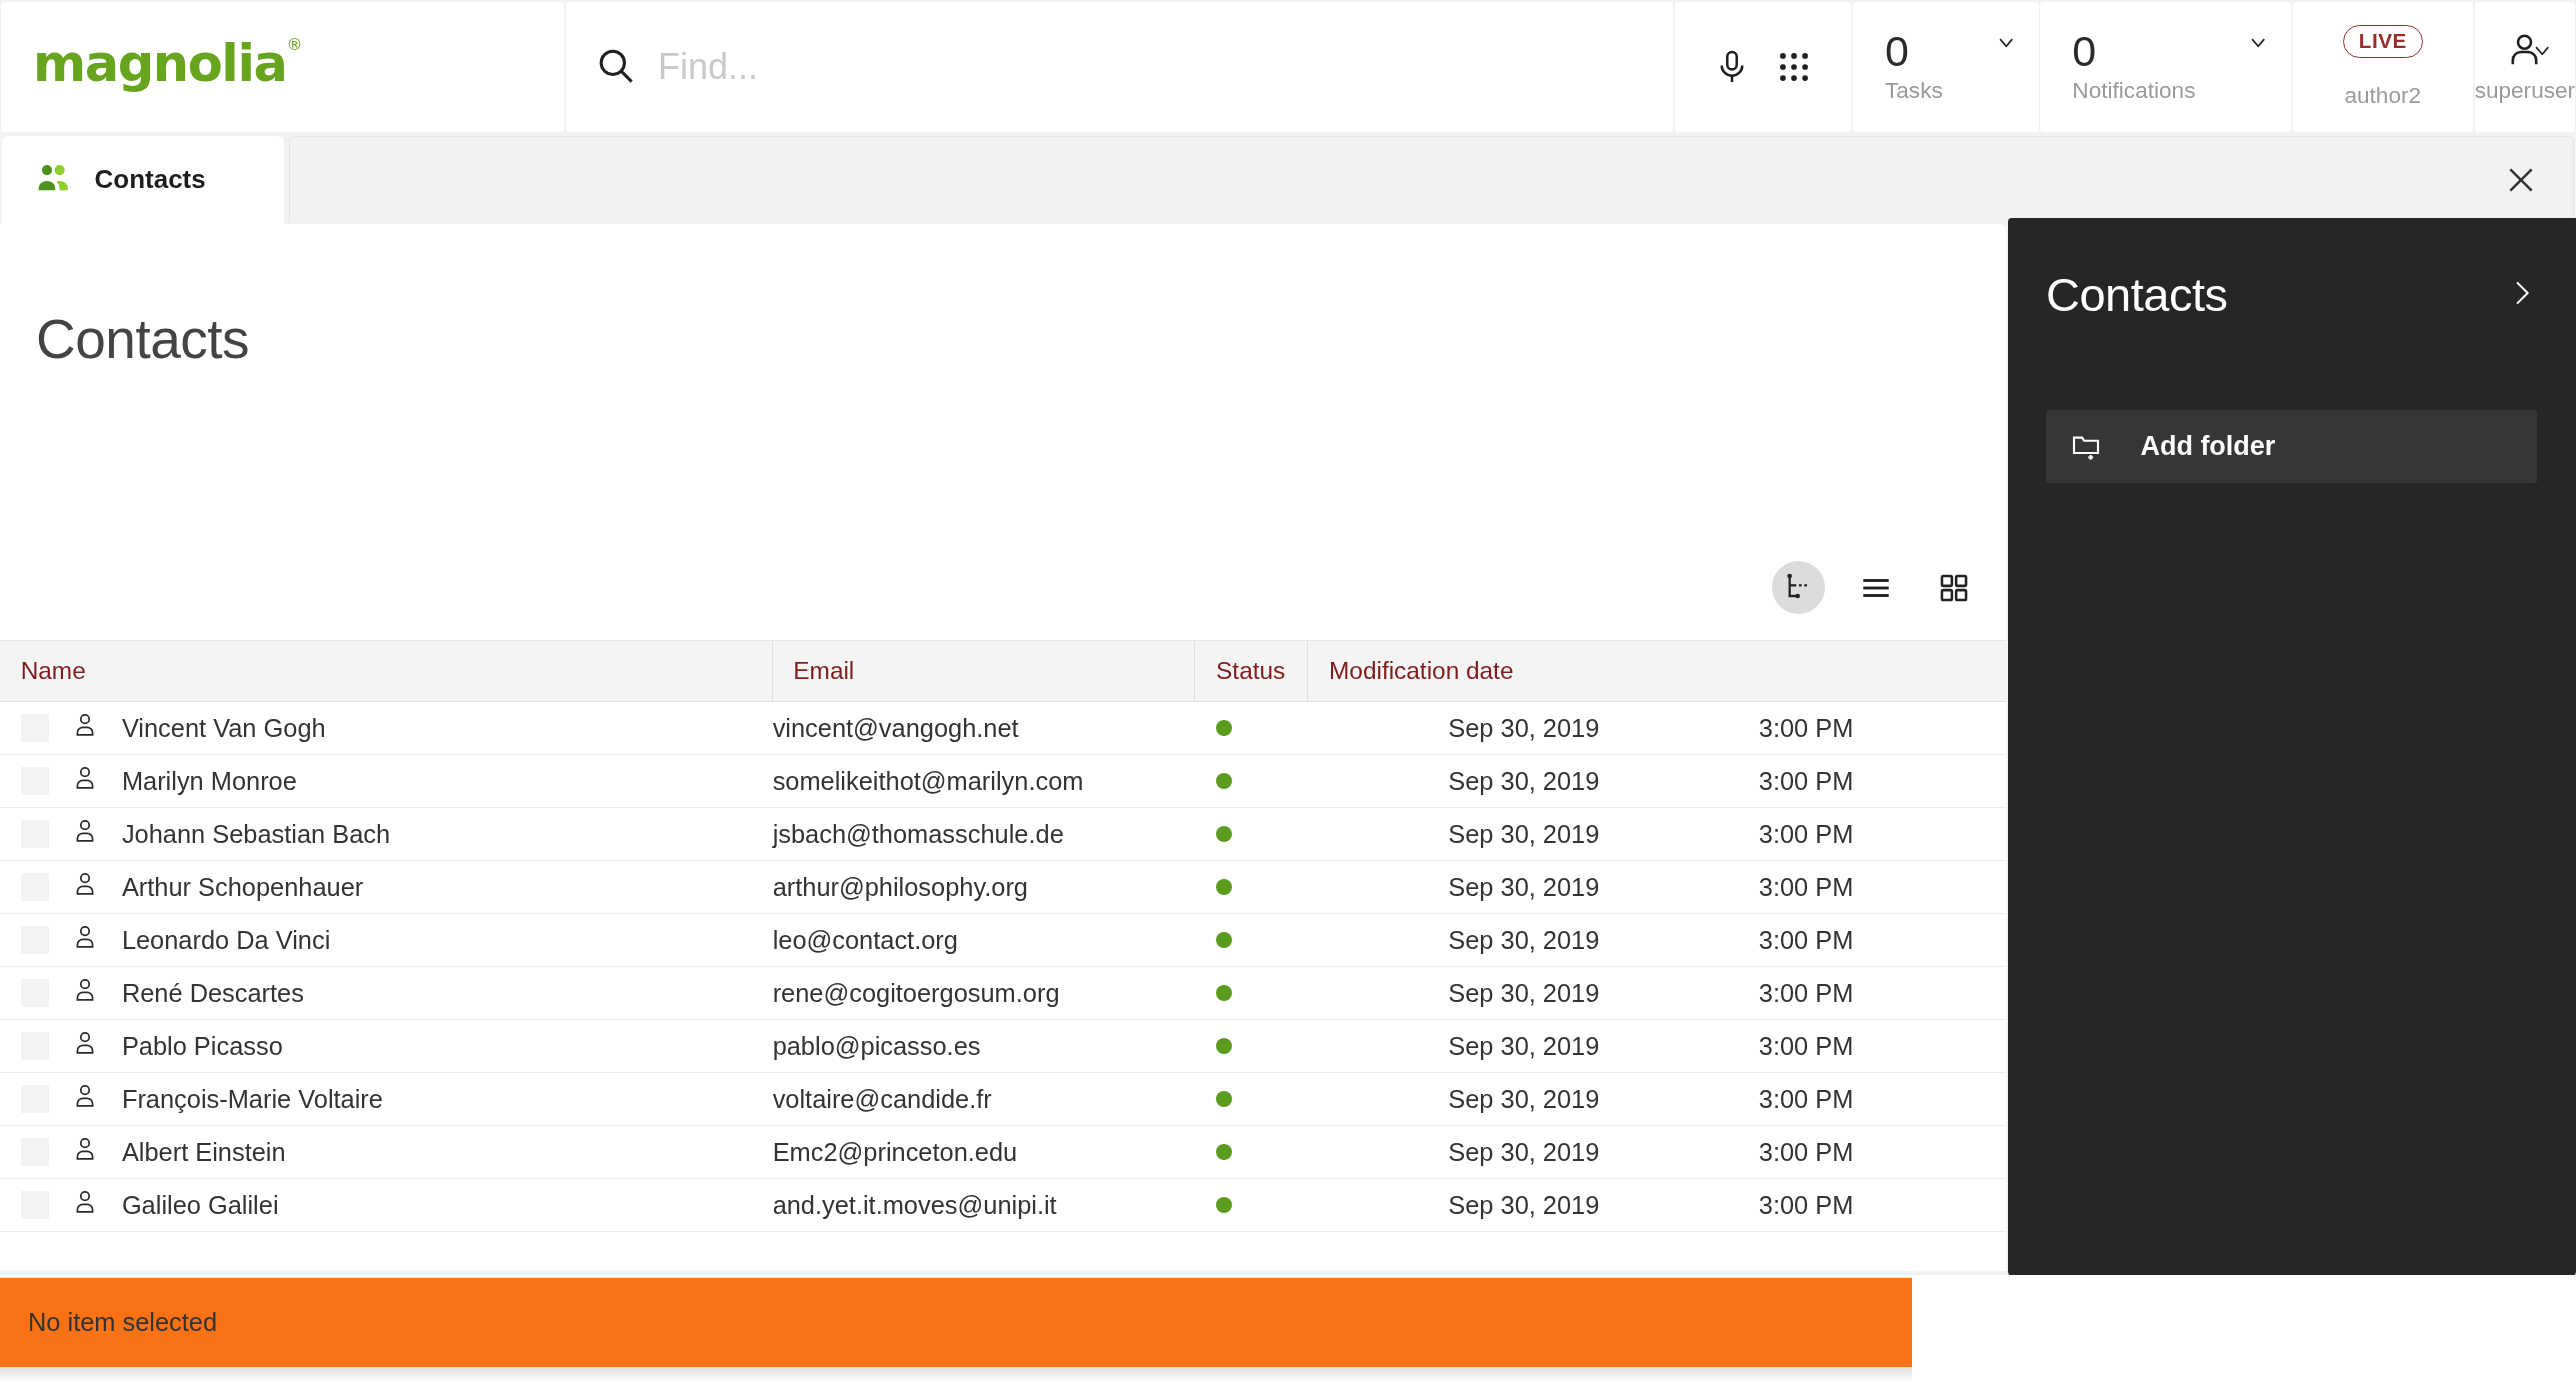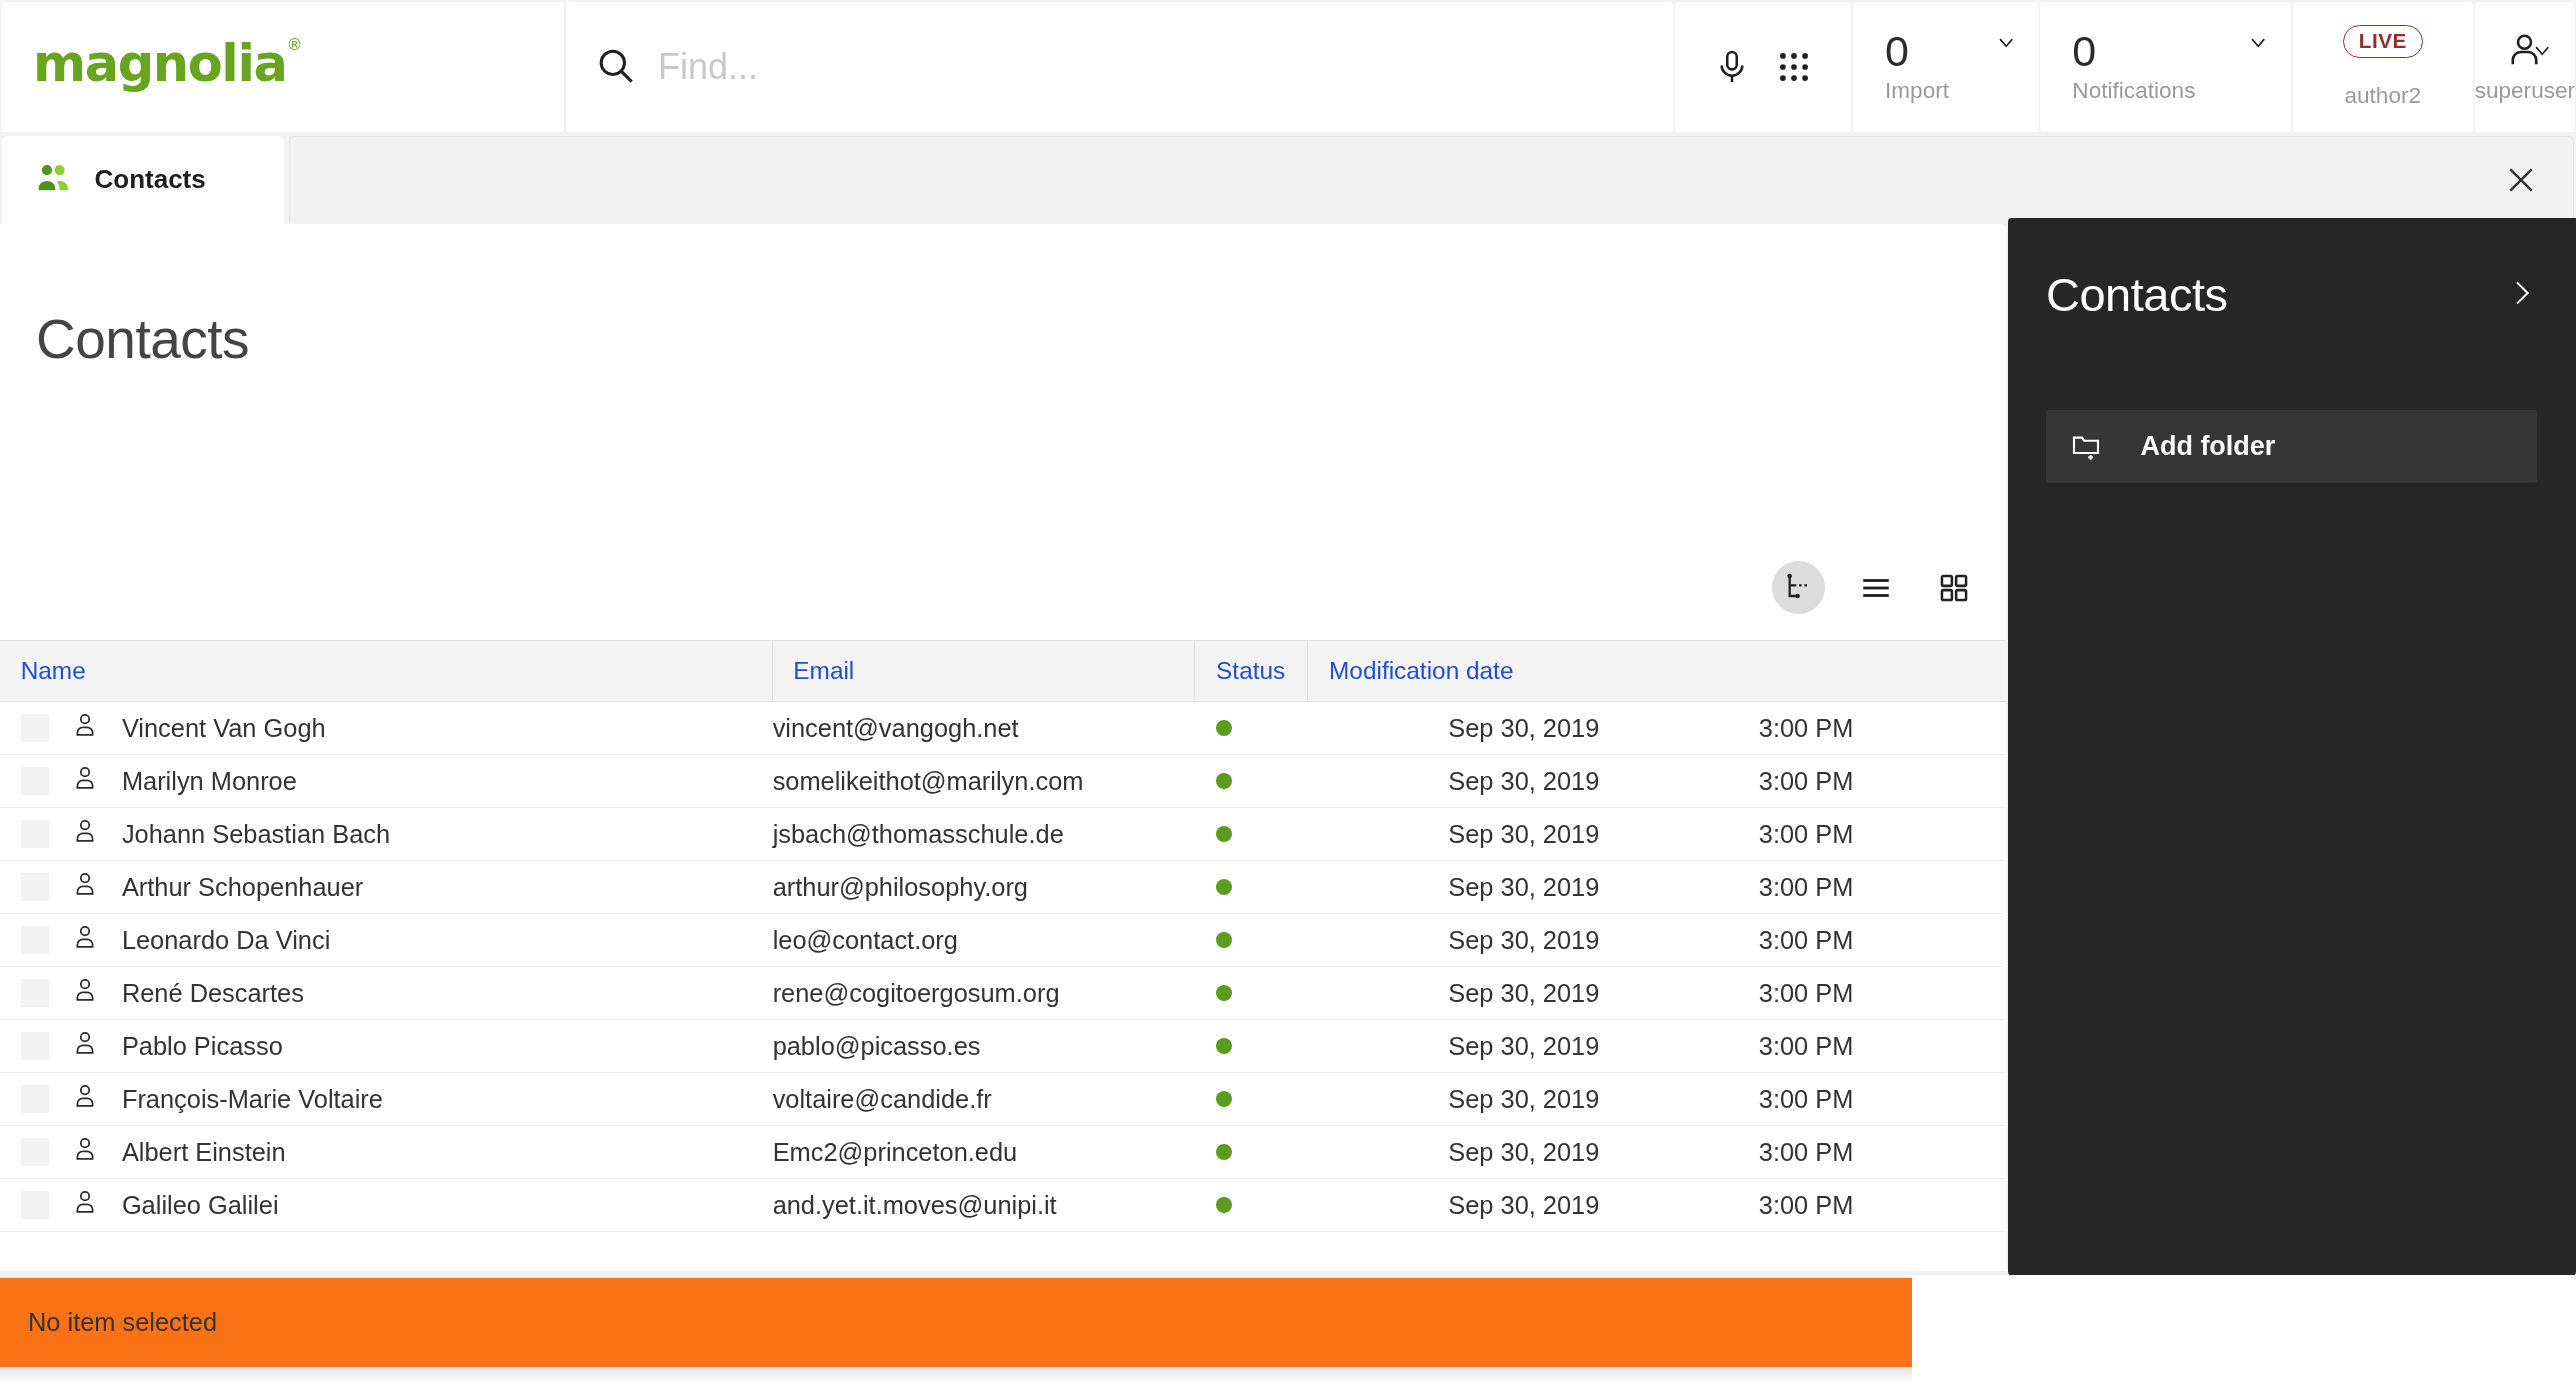--- a/index.html
+++ b/index.html
@@ -89,21 +89,21 @@
   .vt {
     width: 53px; height: 53px; border-radius: 50%;
     display: flex; align-items: center; justify-content: center; cursor: pointer;
   }
   .vt.active { background: #dcdcdc; }
 
   
   .table { position: absolute; left: 0; top: 416px; width: 2006px; }
   .thead { display: flex; height: 62px; background: #f4f4f4; border-top: 0.9px solid #e6e6e6; border-bottom: 0.9px solid #e0e0e0; }
   .th {
-    display: flex; align-items: center; font-size: 24.4px; color: #1d4ed8;
+    display: flex; align-items: center; font-size: 24.4px; color: #7f1d1d;
     border-right: 0.9px solid #e0e0e0; padding-left: 20.7px;
   }
   .th.c-name { width: 773px; }
   .th.c-email { width: 423px; }
   .th.c-status { width: 113px; }
   .th.c-date { width: 698px; border-right: none; }
 
   .tr { display: flex; height: 53px; align-items: center; border-bottom: 0.9px solid #ececec; cursor: pointer; }
   .td { display: flex; align-items: center; font-size: 25.4px; color: #333; }
   .td.c-name { width: 773px; padding-left: 20.7px; gap: 22.6px; }
@@ -189,21 +189,21 @@
             <circle cx="19" cy="12" r="1.8"></circle>
           <circle cx="5" cy="19" r="1.8"></circle>
             <circle cx="12" cy="19" r="1.8"></circle>
             <circle cx="19" cy="19" r="1.8"></circle>
         </svg>
       </span>
     </div>
 
     <div class="hdr-cell count-cell">
       <div class="big">0</div>
-      <div class="lbl">Import</div>
+      <div class="lbl">Tasks</div>
       <span class="chev">
         <svg width="24.4" height="24.4" viewBox="0 0 24 24" fill="none" stroke="#1f1f1f" stroke-width="1.6">
             <polyline points="6,9 12,16 18,9"></polyline>
           </svg>
       </span>
     </div>
 
     <div class="hdr-cell count-cell" style="width:254px">
       <div class="big">0</div>
       <div class="lbl">Notifications</div>

